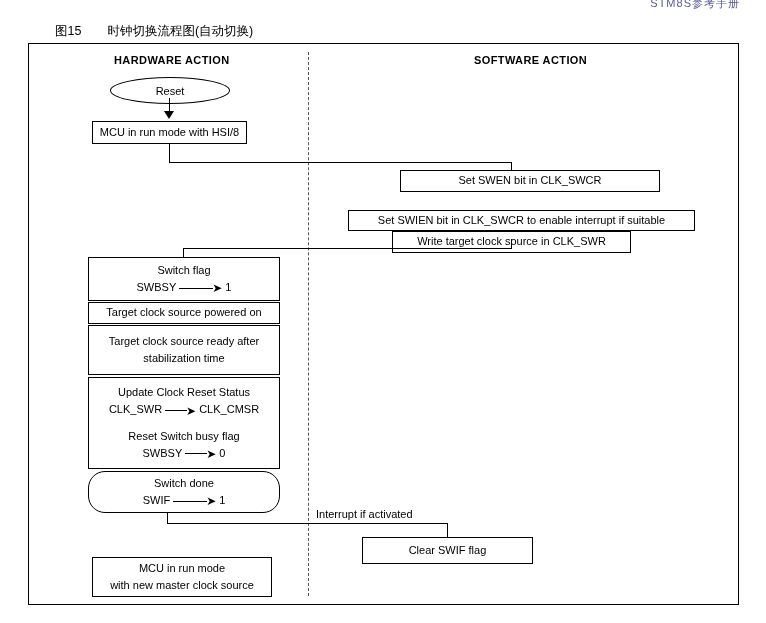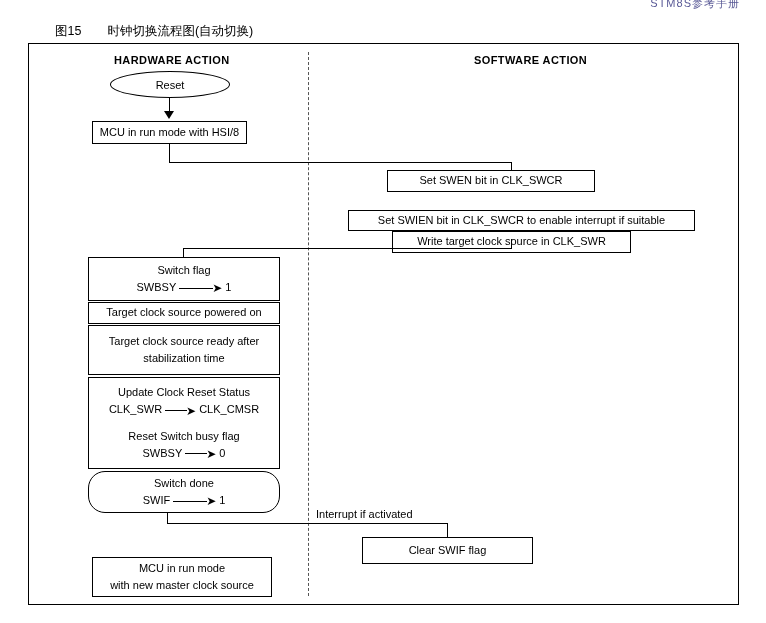--- a/index.html
+++ b/index.html
@@ -90,20 +90,21 @@
   .ellipse {
     position: absolute;
     box-sizing: border-box;
     border: 1.3px solid #000;
     border-radius: 50%;
     background: #fff;
     display: flex;
     align-items: center;
     justify-content: center;
     font-size: 11px;
+    margin-top: 6px;
   }
 
   
   .vline {
     position: absolute;
     width: 0;
     border-left: 1.3px solid #000;
   }
   .hline {
     position: absolute;
@@ -172,21 +173,21 @@
 
   <div class="box" style="left:92px; top:121px; width:155px; height:23px;text-align:right;">
     <span class="ln">MCU in run mode with HSI/8</span>
   </div>
 
   <div class="vline" style="left:169px; top:144px; height:19px;"></div>
   <div class="hline" style="left:169px; top:162px; width:343px;"></div>
 
   <div class="vline" style="left:511px; top:162px; height:9px;"></div>
 
-  <div class="box" style="left:387px; top:170px; width:208px; height:22px;">
+  <div class="box" style="left:400px; top:170px; width:260px; height:22px;">
     <span class="ln">Set SWEN bit in CLK_SWCR</span>
   </div>
 
   <div class="box" style="left:348px; top:210px; width:347px; height:21px;">
     <span class="ln">Set SWIEN bit in CLK_SWCR to enable interrupt if suitable</span>
   </div>
 
   <div class="box" style="left:392px; top:231px; width:239px; height:22px;">
     <span class="ln">Write target clock source in CLK_SWR</span>
   </div>

